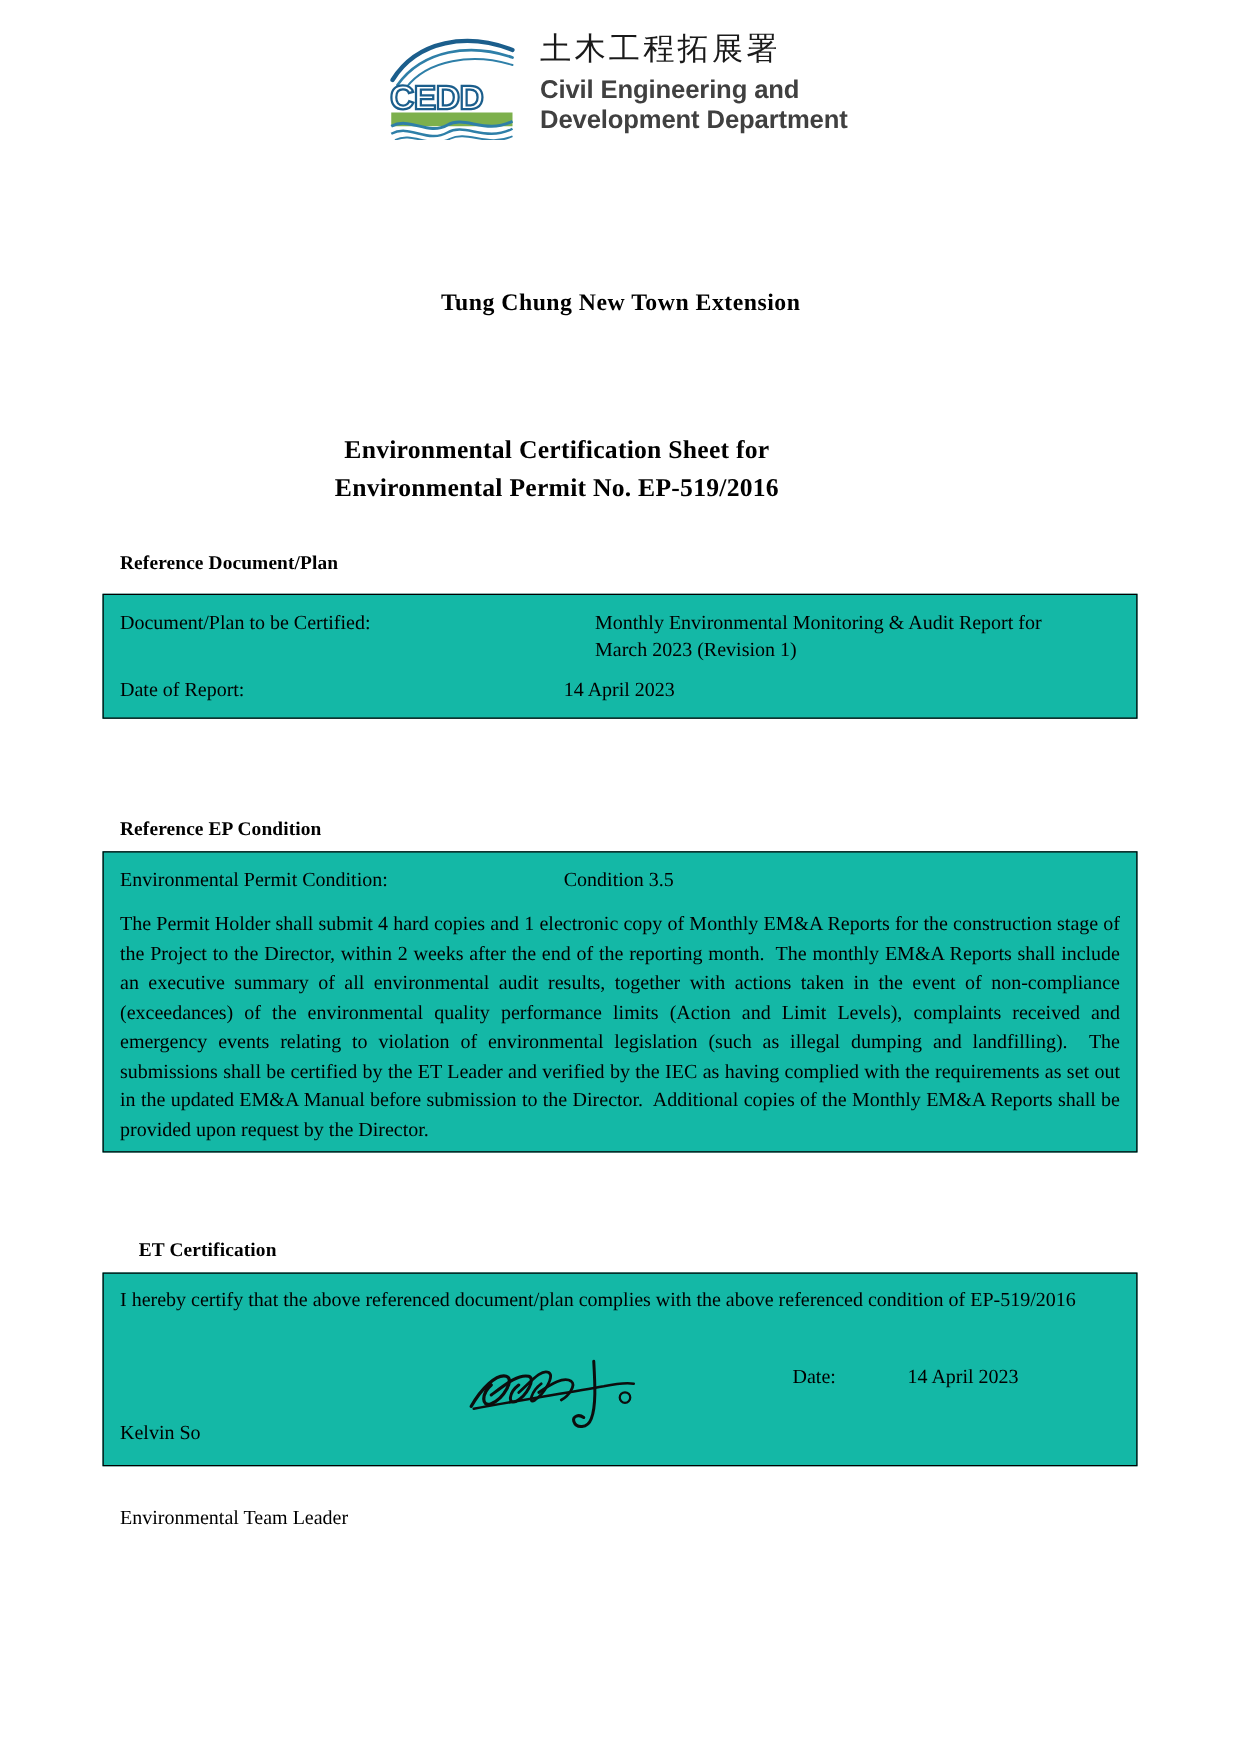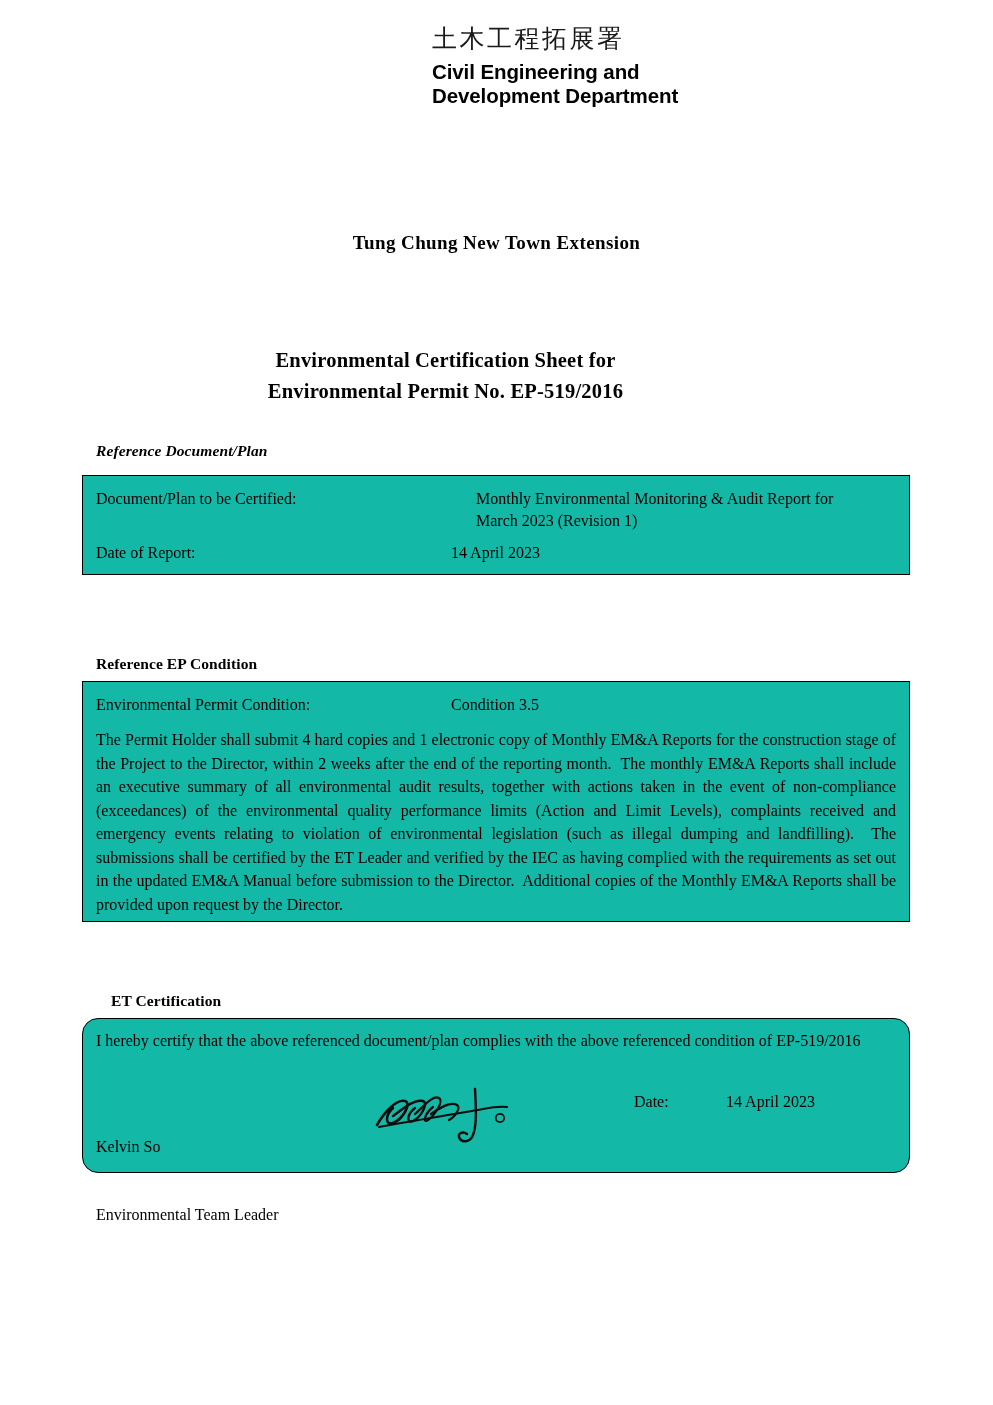--- a/index.html
+++ b/index.html
@@ -43,21 +43,21 @@
     font-weight: 400;
     letter-spacing: 2.5px;
     color: #1a1a1a;
     line-height: 30px;
     white-space: nowrap;
   }
   .en-name {
     font-family: "Liberation Sans", "DejaVu Sans", sans-serif;
     font-size: 20.5px;
     font-weight: bold;
-    color: #000000;
+    color: #404040;
     line-height: 23.5px;
     letter-spacing: -0.1px;
     white-space: nowrap;
   }
   .en-name-1 { margin-top: 6px; }
 
   
   #doc-title {
     position: absolute;
     left: 0;
@@ -80,36 +80,36 @@
     letter-spacing: 0.2px;
   }
 
   
   .section-label {
     position: absolute;
     font-size: 15.5px;
     font-weight: bold;
     letter-spacing: 0.1px;
   }
-  #label-ref-doc  { left: 96px; top: 442px; font-style: italic; }
+  #label-ref-doc  { left: 96px; top: 442px; }
   #label-ref-ep   { left: 96px; top: 655px; }
   #label-et-cert  { left: 111px; top: 992px; text-align: right; }
 
   
   .box {
     position: absolute;
     left: 82px;
     width: 828px;
     border: 1.5px solid #000000;
     box-sizing: border-box;
     background: #14b8a6;
   }
   #box-ref-doc { top: 475px;  height: 100px; }
   #box-ref-ep  { top: 681px;  height: 241px; }
-  #box-et-cert { top: 1018px; height: 155px; border-radius: 16px; }
+  #box-et-cert { top: 1018px; height: 155px; }
 
   .cell-text {
     position: absolute;
     font-size: 16px;
     line-height: 22px;
     white-space: pre-wrap;
   }
 
   
   #rd-label-1 { left: 13px; top: 12px; }
@@ -149,20 +149,36 @@
     top: 62px;
     width: 160px;
     height: 70px;
   }
 </style>
 </head>
 <body>
 
 <div id="logo-block">
 
+  <div id="logo-mark">
+    <svg viewBox="0 0 100 88" width="100" height="88" xmlns="http://www.w3.org/2000/svg">
+
+      <path d="M2 40 C 22 8, 62 2, 98 16" fill="none" stroke="#1B5E8C" stroke-width="3.4" stroke-linecap="round"></path>
+      <path d="M6 44 C 26 16, 64 10, 98 22" fill="none" stroke="#2E7FA8" stroke-width="2.2" stroke-linecap="round"></path>
+      <path d="M13 46 C 30 24, 66 18, 98 28" fill="none" stroke="#2E7FA8" stroke-width="1.6" stroke-linecap="round"></path>
+
+      <text x="0" y="63" font-family="Liberation Sans, sans-serif" font-size="27" font-weight="bold" fill="#ffffff" stroke="#1B5E8C" stroke-width="1.8" letter-spacing="-0.5">CEDD</text>
+
+      <rect x="1" y="66" width="97" height="11" fill="#7DB04C"></rect>
+
+      <path d="M1 77 C 16 69, 30 85, 46 76 C 60 68, 76 84, 98 73" fill="none" stroke="#2E7FA8" stroke-width="2.4"></path>
+      <path d="M1 83 C 16 75, 30 91, 46 82 C 60 74, 76 90, 98 79" fill="none" stroke="#2E7FA8" stroke-width="2.0"></path>
+      <path d="M4 88 C 18 81, 32 95, 48 87 C 62 80, 78 94, 98 85" fill="none" stroke="#2E7FA8" stroke-width="1.5"></path>
+    </svg>
+  </div>
 
   <div id="logo-text">
     <div class="cn-name">土木工程拓展署</div>
     <div class="en-name en-name-1">Civil Engineering and</div>
     <div class="en-name">Development Department</div>
   </div>
 </div>
 
 <div id="doc-title">Tung Chung New Town Extension</div>
 

